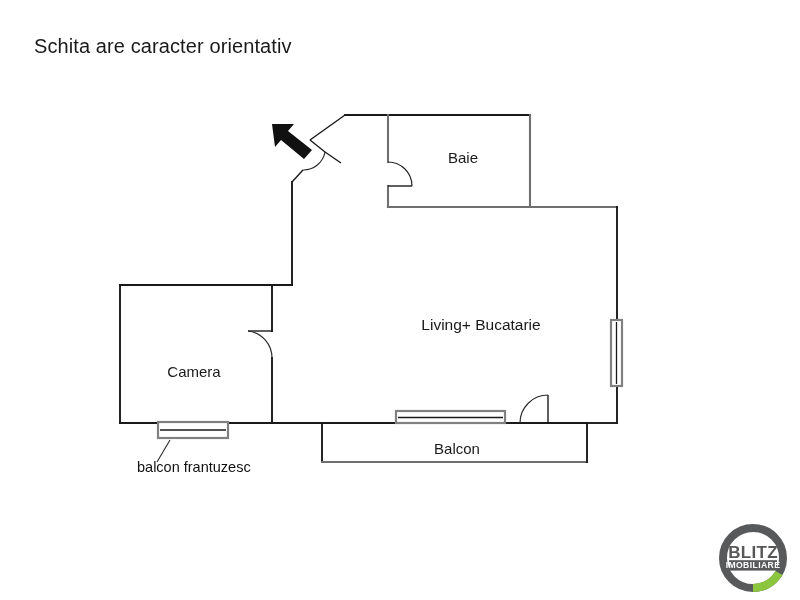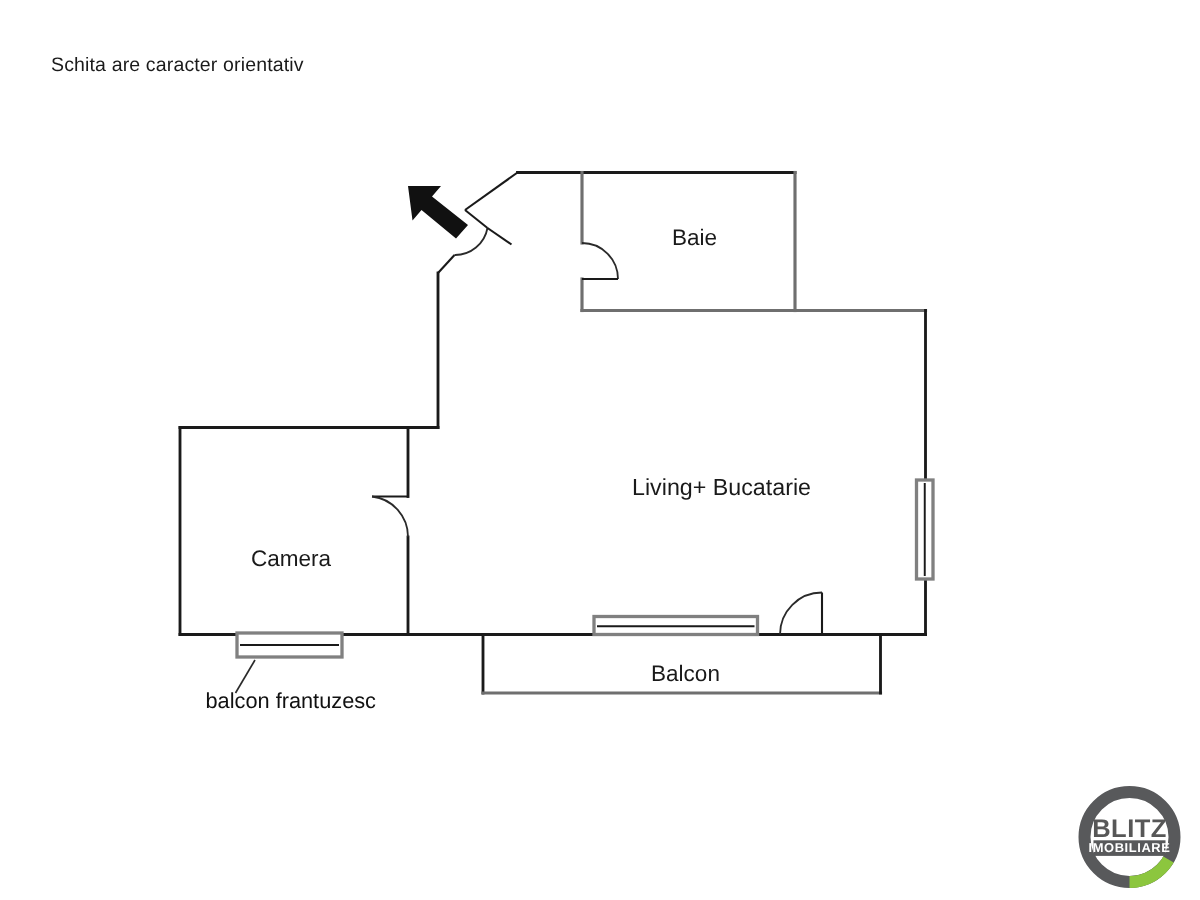--- a/index.html
+++ b/index.html
@@ -20,21 +20,21 @@
     left: 0;
     top: 0;
     width: 800px;
     height: 600px;
   }
   .disclaimer {
     position: absolute;
     left: 34px;
     top: 35px;
     font-family: "Liberation Sans", sans-serif;
-    font-size: 13px;
+    font-size: 20px;
     color: #1a1a1a;
     letter-spacing: 0.1px;
     white-space: nowrap;
   }
   svg.plan-svg {
     position: absolute;
     left: 0;
     top: 0;
     width: 800px;
     height: 600px;

